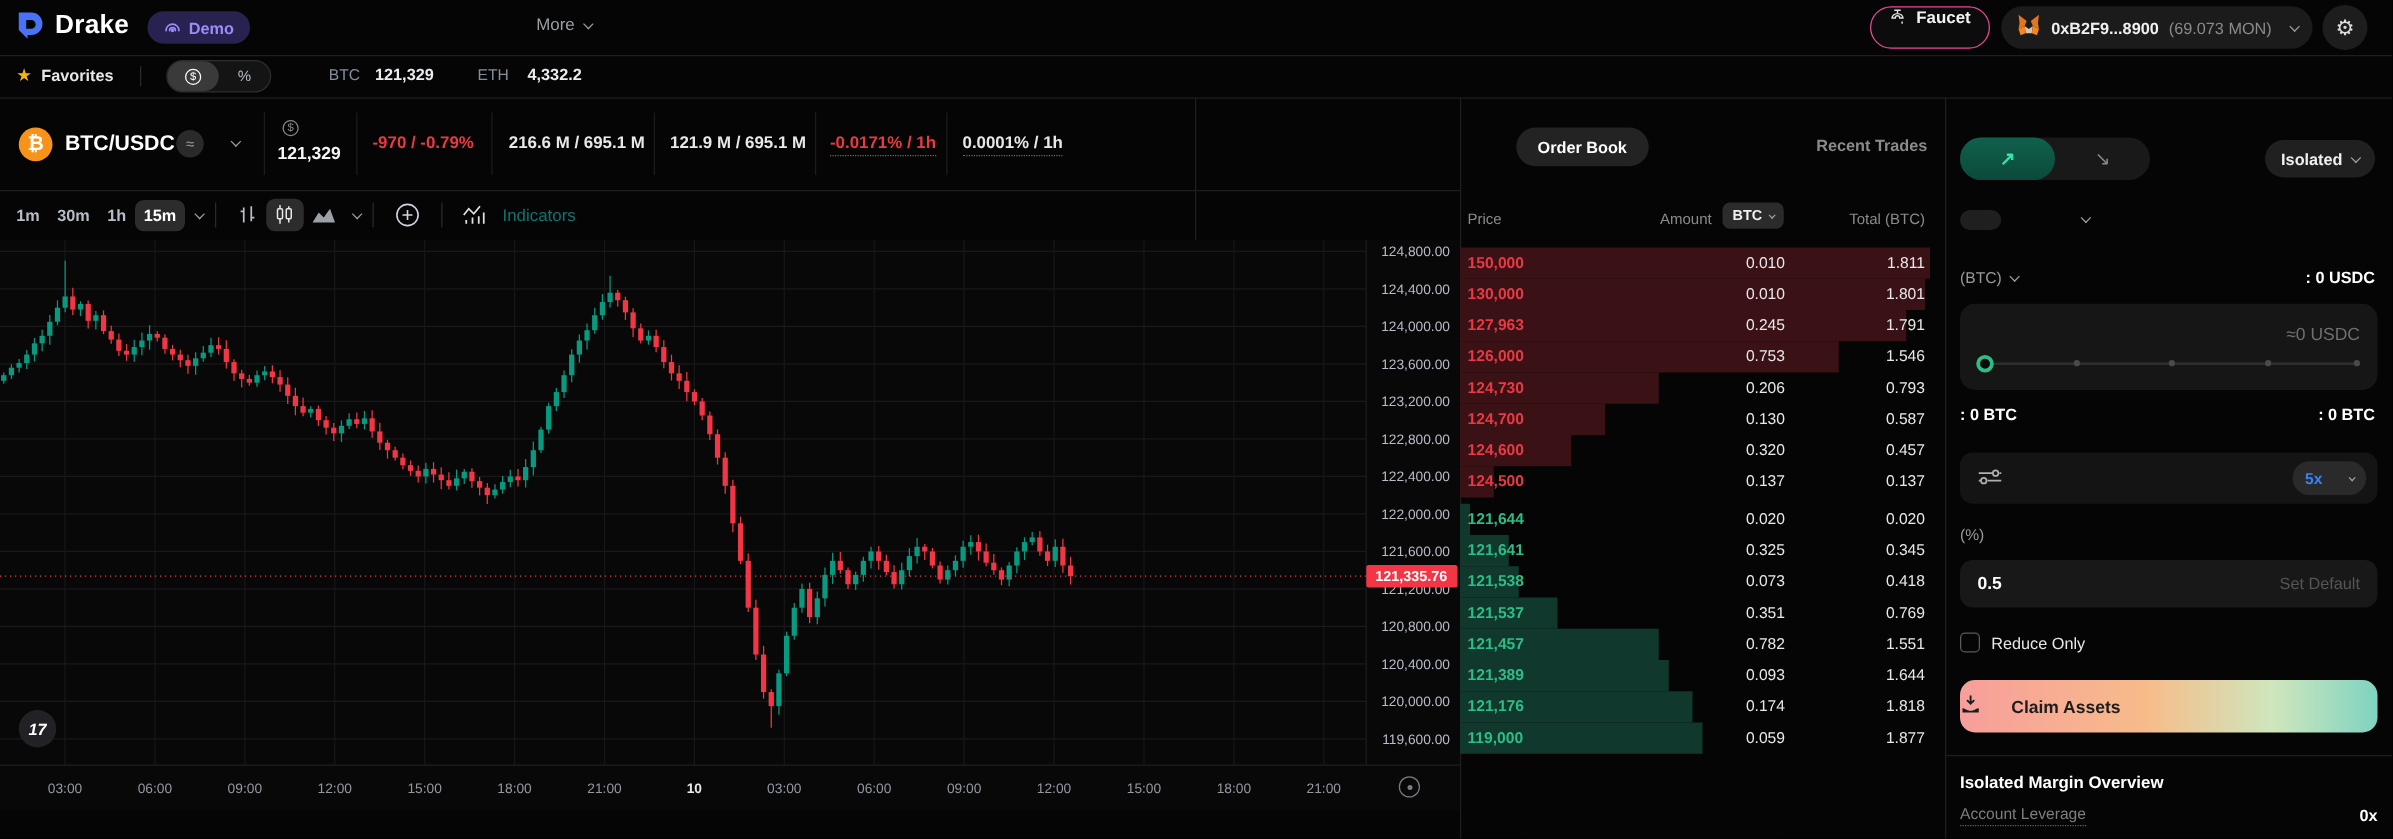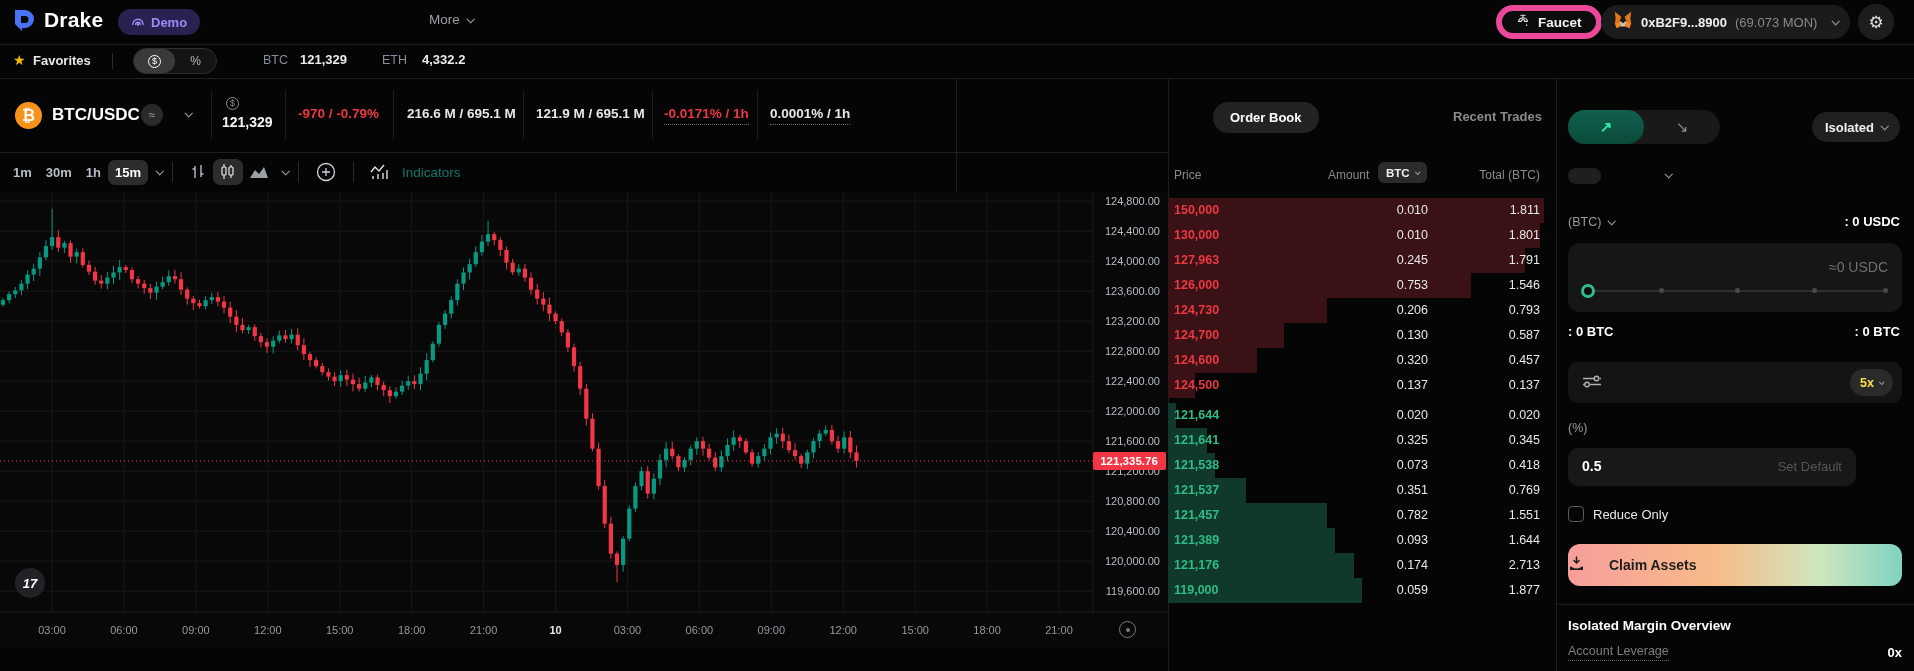--- a/index.html
+++ b/index.html
@@ -11,21 +11,21 @@
   
   .navbar { position:absolute; left:0; top:0; width:1914px; height:44px; background:#050505; }
   .brand { position:absolute; left:12px; top:8px; display:flex; align-items:flex-start; gap:8px; }
   .brand-name { font-size:21px; font-weight:700; color:#fff; letter-spacing:.2px; }
   .demo-pill { position:absolute; left:118px; top:9px; height:26px; padding:0 13px; border-radius:13px;
                background:#27224f; color:#9c8cfa; font-size:13px; font-weight:600; display:flex; align-items:center; gap:6px; }
   .more { position:absolute; left:429px; top:12px; color:#9aa0a6; font-size:13.5px; font-weight:500; display:flex; align-items:center; }
   .cv { display:inline-block; width:6px; height:6px; border-right:1.5px solid #9aa0a6; border-bottom:1.5px solid #9aa0a6;
         transform:rotate(45deg) translateY(-1px); margin-left:7px; }
   .faucet-pill { position:absolute; left:1496px; top:5px; height:34px; padding:0 14px; border-radius:17px;
-                 border:6px solid #ec4899; display:flex; align-items:center; gap:8px; color:#f2f2f2; font-size:13.5px; font-weight:600; background:#0c0c0c; cursor:pointer; }
+                 border:1px solid #ec4899; display:flex; align-items:flex-start; gap:8px; color:#f2f2f2; font-size:13.5px; font-weight:600; background:#0c0c0c; cursor:pointer; }
   .wallet-pill { position:absolute; left:1601px; top:5px; height:34px; padding:0 12px; border-radius:17px;
                  background:#1b1b1b; display:flex; align-items:center; gap:8px; cursor:pointer; }
   .wallet-addr { color:#f0f0f0; font-size:13px; font-weight:700; }
   .wallet-bal  { color:#8a8a8a; font-size:13px; font-weight:500; }
   .gear-circle { position:absolute; left:1858px; top:4px; width:36px; height:36px; border-radius:50%;
                  background:#1d1d1d; display:flex; align-items:center; justify-content:center; color:#dcdcdc; font-size:17px; cursor:pointer; }
 
   
   .favbar { position:absolute; left:0; top:44px; width:1914px; height:34px; }
   .star { position:absolute; left:13px; top:8px; color:#f0b90b; font-size:14px; }
@@ -105,23 +105,23 @@
   .gray-lbl { color:#9a9a9a; font-size:12.5px; display:flex; align-items:center; }
   .bold-val { color:#fff; font-size:13px; font-weight:700; }
   .in-card { position:absolute; left:12px; top:165px; width:334px; height:69px; border-radius:12px; background:#161616; cursor:text; }
   .approx { position:absolute; right:14px; top:16px; color:#6f6f6f; font-size:14px; }
   .slider { position:absolute; left:14px; right:14px; bottom:14px; height:14px; }
   .slider .track { position:absolute; left:0; right:0; top:6px; height:2px; background:#2e2e2e; }
   .slider .knob { position:absolute; left:-1px; top:0; width:14px; height:14px; border-radius:50%; border:3px solid #2ebd85; background:#0a0a0a; cursor:grab; }
   .slider .dot { position:absolute; top:4px; width:5px; height:5px; border-radius:50%; background:#4a4a4a; }
   .lev-card { position:absolute; left:12px; top:284px; width:334px; height:41px; border-radius:10px; background:#141414; }
   .lev-pill { position:absolute; right:9px; top:7px; height:27px; padding:0 10px; border-radius:14px; background:#2a2a2a;
-              color:#fde047; font-size:12.5px; font-weight:700; display:flex; align-items:center; cursor:pointer; }
+              color:#3b82f6; font-size:12.5px; font-weight:700; display:flex; align-items:center; cursor:pointer;gap:16px; }
   .lev-pill .cv { width:4px; height:4px; margin-left:5px; }
-  .slip-card { position:absolute; left:12px; top:370px; width:288px; height:38px; border-radius:10px; background:#181818; cursor:text; }
+  .slip-card { position:absolute; left:12px; top:370px; width:334px; height:38px; border-radius:10px; background:#181818; cursor:text; }
   .slip-val { position:absolute; left:14px; top:10px; color:#fff; font-size:14px; font-weight:700; }
   .setdef { position:absolute; right:14px; top:11px; color:#555; font-size:13px; cursor:pointer;margin-left:44px; }
   .checkbox { width:16px; height:16px; border-radius:4px; border:1.5px solid #5a5a5a; display:inline-block; cursor:pointer; }
   .reduce-row { position:absolute; left:12px; top:428px; display:flex; align-items:center; gap:9px; color:#e8e8e8; font-size:13px; }
   .claim-btn { position:absolute; left:12px; top:466px; width:334px; height:42px; border-radius:12px; border:none; cursor:pointer;
                background:linear-gradient(90deg,#f79e9b 0%,#f7bc8a 45%,#cfe6bd 75%,#7fd3c1 100%);
                color:#1d1d1d; font-size:14px; font-weight:700; display:flex; align-items:center; justify-content:flex-start; gap:24px; font-family:inherit; }
   .ovw-title { position:absolute; left:12px; top:540px; color:#fff; font-size:13.5px; font-weight:700; }
   .acct-row { position:absolute; left:12px; right:12px; top:566px; display:flex; justify-content:space-between; align-items:center; }
   .acct-lbl { color:#7d7d7d; font-size:12.5px; border-bottom:1px dotted #5f5f5f; padding-bottom:2px; cursor:help; }
@@ -721,21 +721,21 @@
         <div class="ob-row">
           <i class="depth bid" style="width:43%"></i>
           <b class="bid">121,389</b>
           <span class="a">0.093</span>
           <span class="t">1.644</span>
         </div>
         <div class="ob-row">
           <i class="depth bid" style="width:48%"></i>
           <b class="bid">121,176</b>
           <span class="a">0.174</span>
-          <span class="t">2.713</span>
+          <span class="t">1.818</span>
         </div>
         <div class="ob-row">
           <i class="depth bid" style="width:50%"></i>
           <b class="bid">119,000</b>
           <span class="a">0.059</span>
           <span class="t">1.877</span>
         </div>
       </div>
   </div>
 

